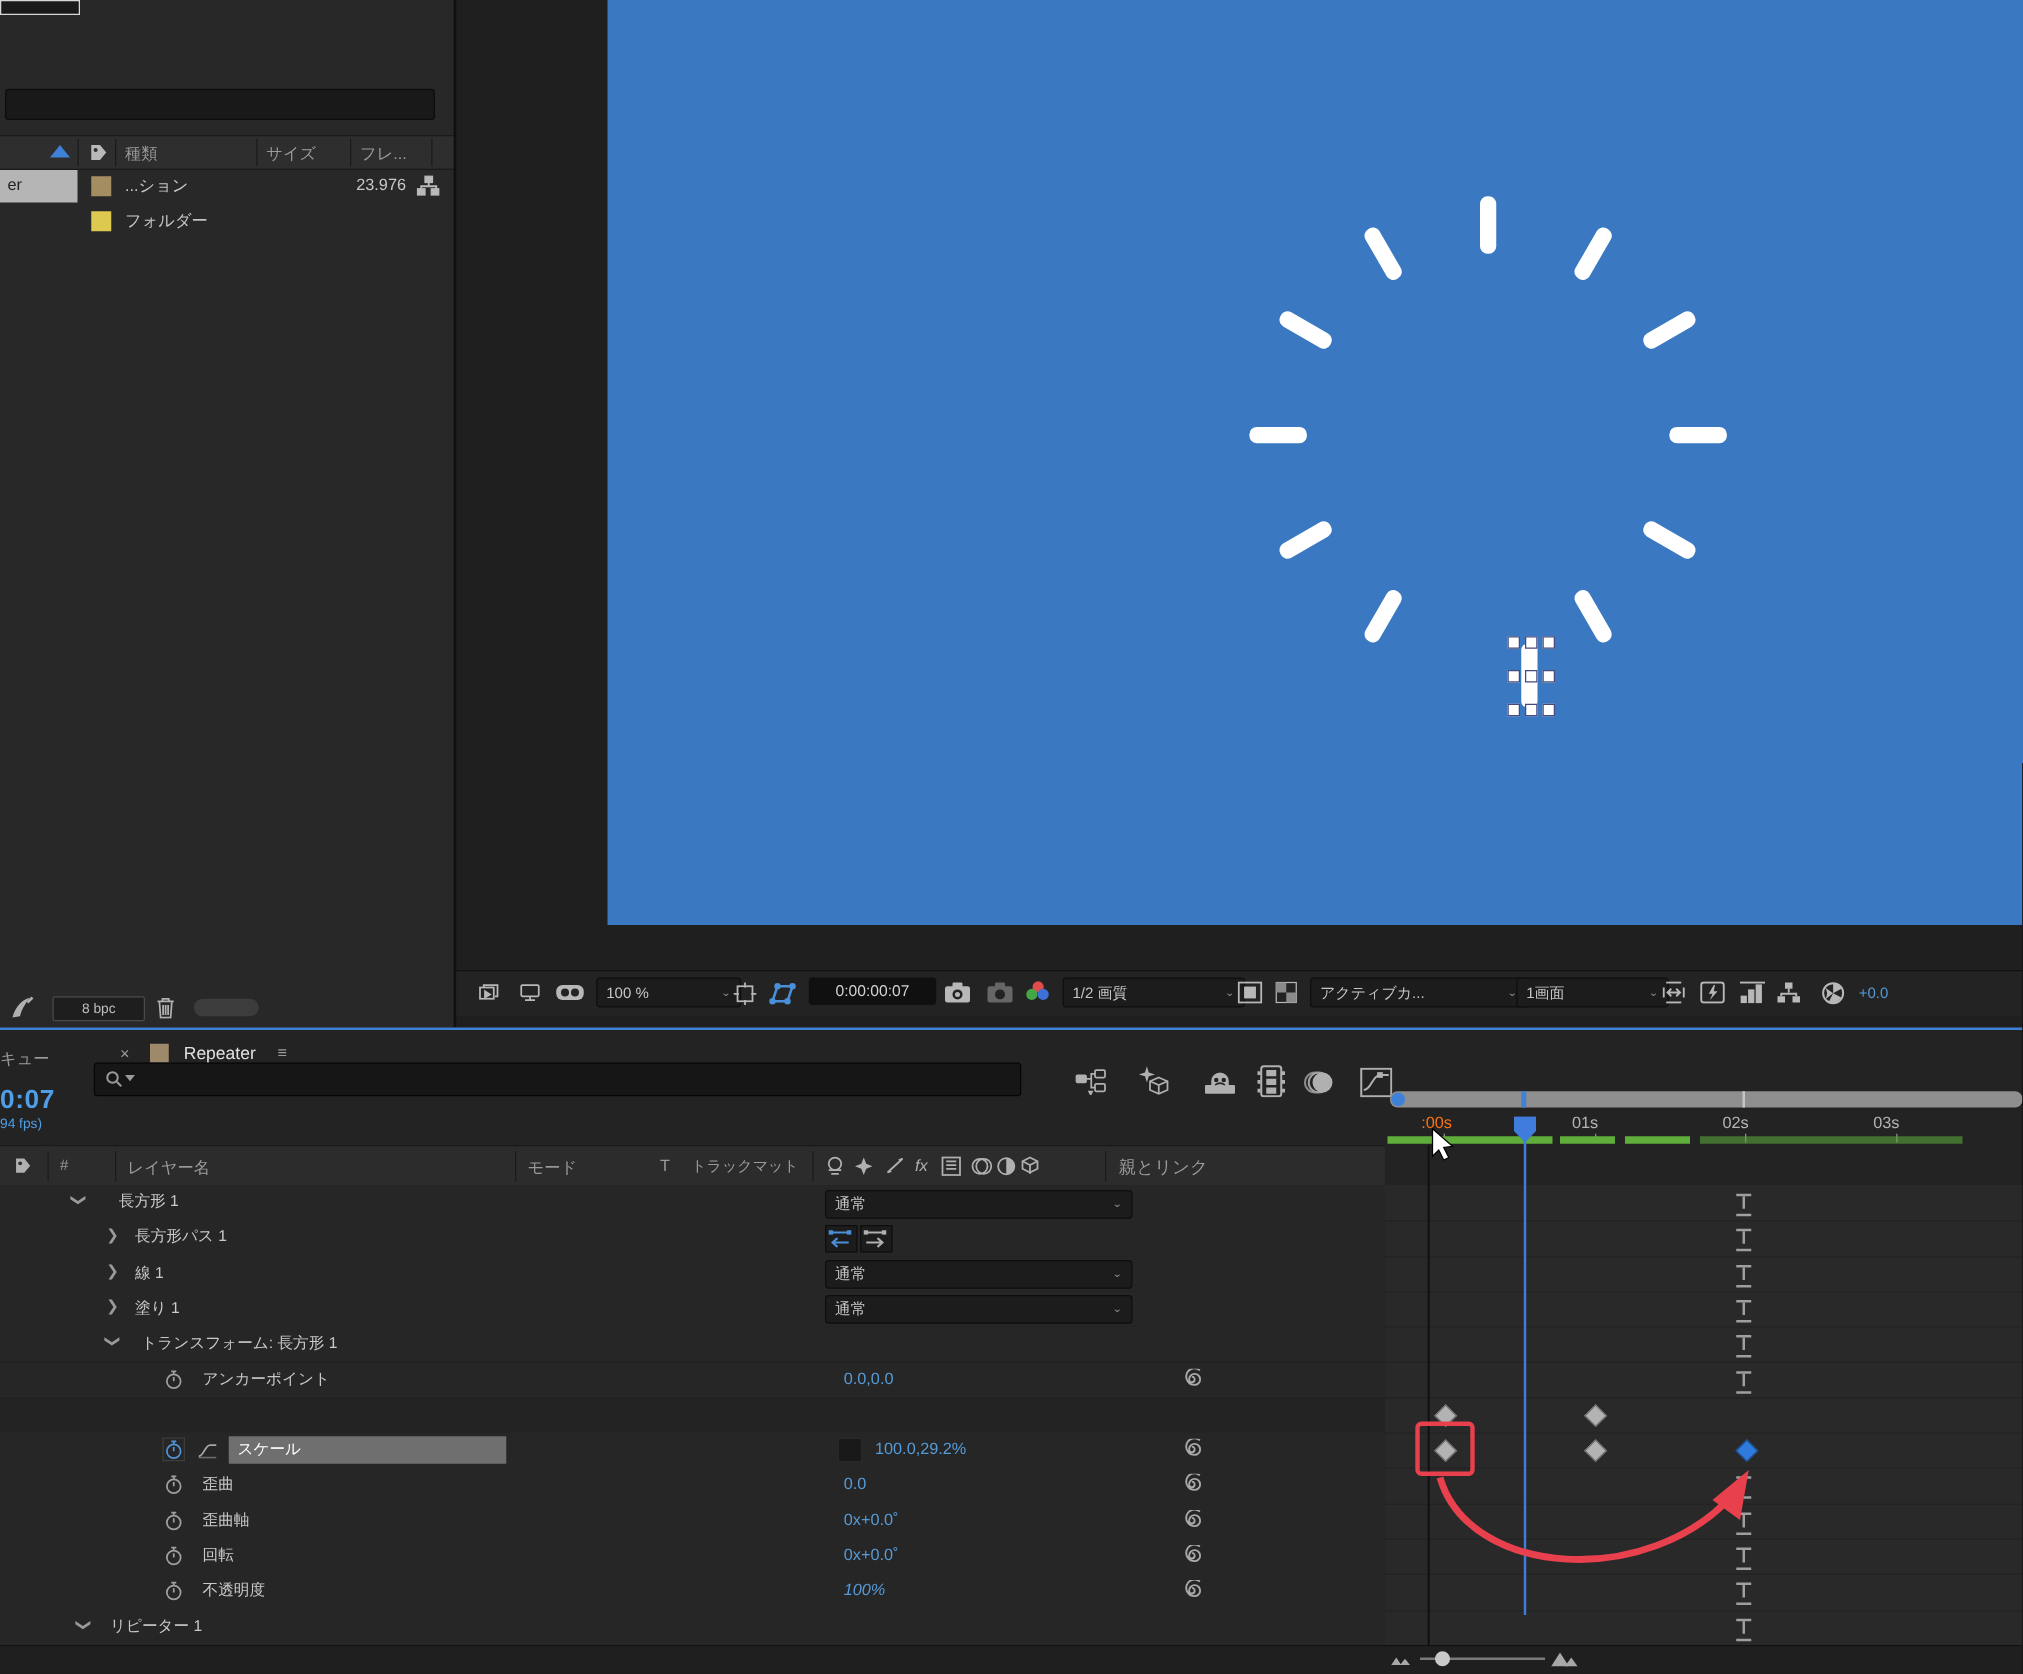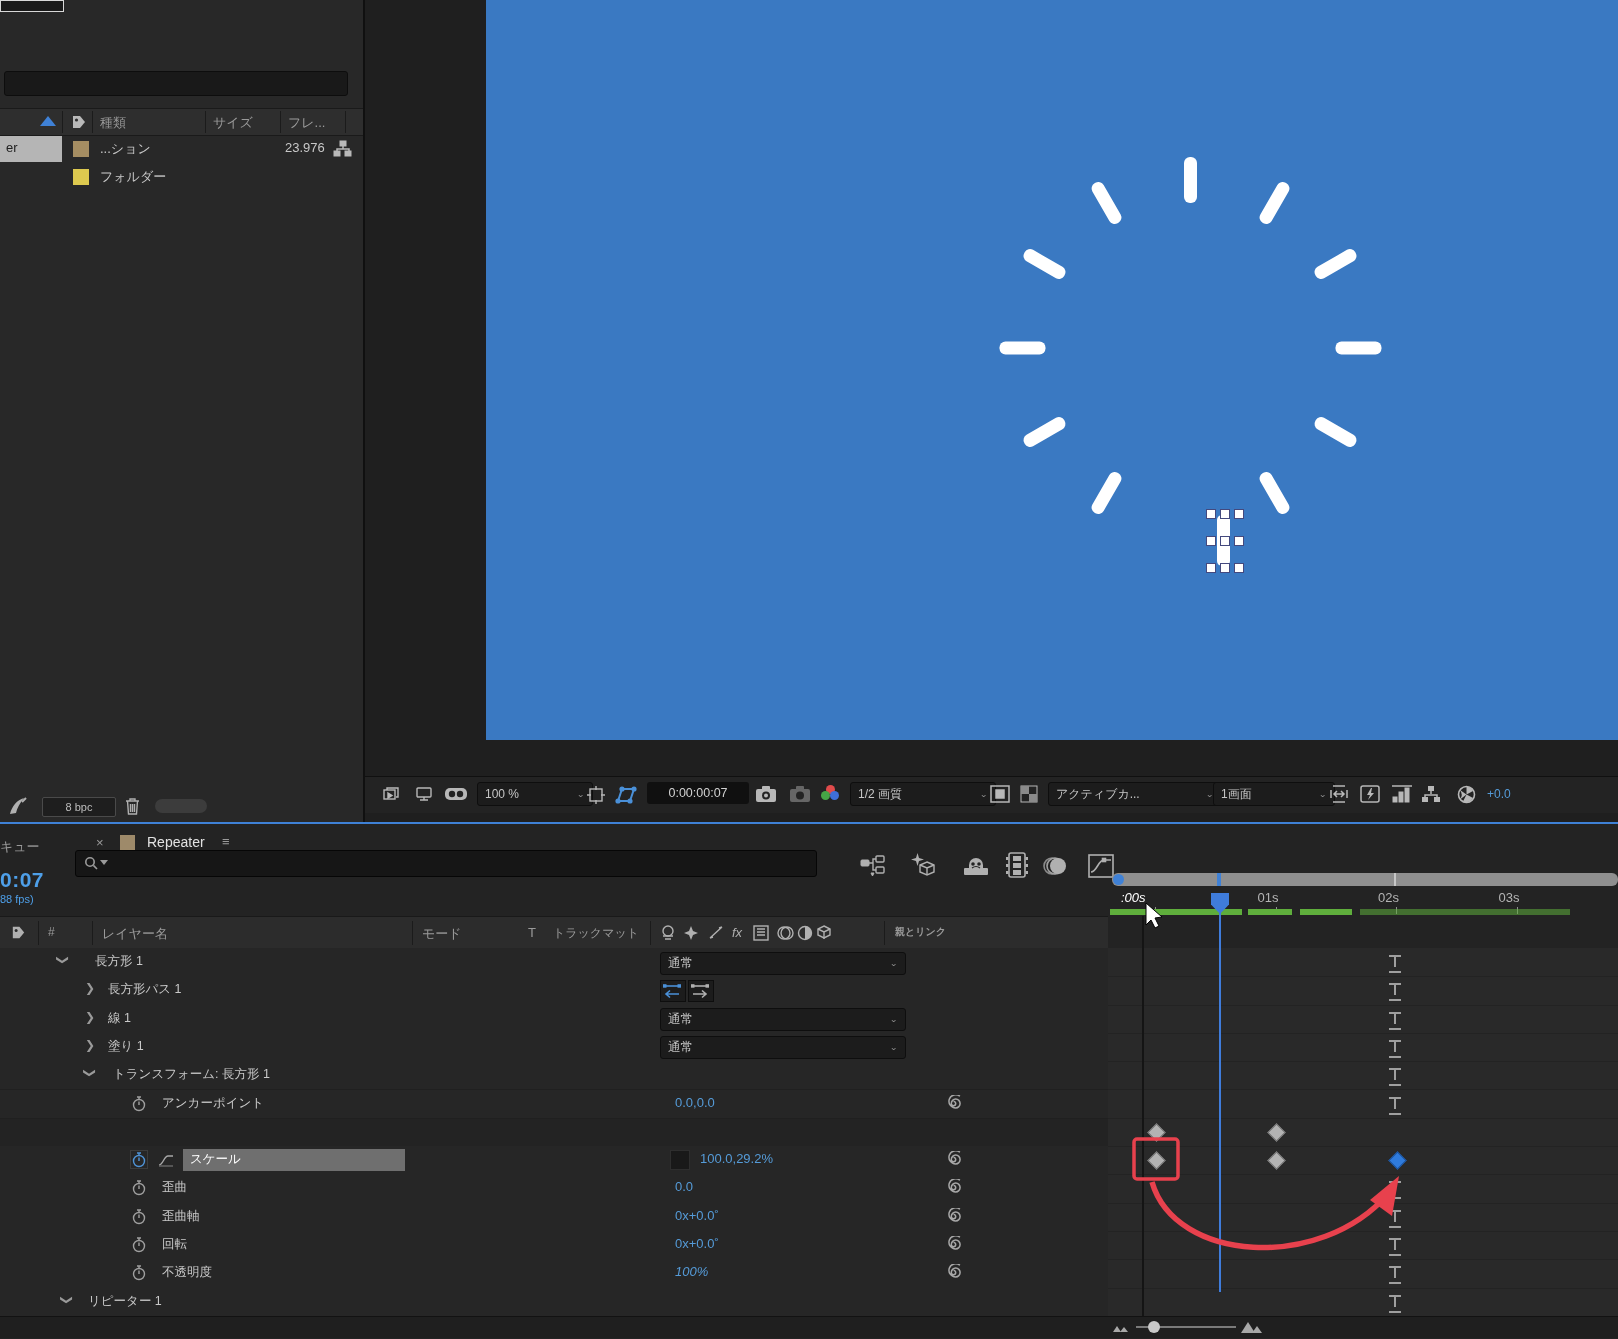--- a/index.html
+++ b/index.html
@@ -252,21 +252,21 @@
   <div class="abs txt dim" style="left:0px;top:838px;font-size:13px;">キュー</div>
   <div class="abs" style="left:90px;top:830px;width:160px;height:30px;">
     <span class="abs dim" style="left:6px;top:5px;font-size:13px;">×</span>
     <span class="abs" style="left:30px;top:5px;width:15px;height:15px;background:#9e8a6a;"></span>
     <span class="abs txt" style="left:57px;top:4px;font-size:14px;color:#e2e2e2;">Repeater</span>
     <span class="abs dim" style="left:132px;top:4px;font-size:13px;">≡</span>
     <span class="abs" style="left:6px;top:28px;width:142px;height:2px;background:#b8b8b8;"></span>
   </div>
 
   <div class="abs txt" style="left:0px;top:868px;font-size:21px;font-weight:bold;color:#4e9fe8;letter-spacing:.5px;">0:07</div>
-  <div class="abs txt" style="left:0px;top:893px;font-size:11px;color:#4e9fe8;">88 fps)</div>
+  <div class="abs txt" style="left:0px;top:893px;font-size:11px;color:#4e9fe8;">94 fps)</div>
   <div class="abs" style="left:75px;top:850px;width:740px;height:25px;background:#161616;border:1px solid #060606;border-radius:3px;">
     <span class="abs icon" style="left:8px;top:5px;">
       <svg width="15" height="15" viewBox="0 0 15 15" stroke="#9a9a9a" fill="none" stroke-width="1.6">
           <circle cx="6" cy="6" r="4.2"></circle>
           <path d="M9.4 9.4 L13 13"></path>
           <path d="M12 6 l3 0" stroke-width="0"></path>
         </svg>
     </span>
     <span class="abs" style="left:24px;top:9px;width:0;height:0;border-left:4px solid transparent;border-right:4px solid transparent;border-top:5px solid #9a9a9a;"></span>
   </div>
@@ -324,21 +324,21 @@
         <rect x="14.5" y="4.5" width="3" height="3" fill="#b0b0b0"></rect>
       </svg>
     </div>
 
   <div class="abs" style="left:1112px;top:873px;width:506px;height:13px;background:#8f8f8f;border-radius:6px;">
     <div class="abs" style="left:1px;top:1px;width:11px;height:11px;border-radius:50%;background:#3f81d6;"></div>
     <div class="abs" style="left:105px;top:0;width:4px;height:13px;background:#3f81d6;"></div>
     <div class="abs" style="left:282px;top:0;width:2px;height:13px;background:#c6c6c6;"></div>
   </div>
   <div id="ruler" class="abs" style="left:1108px;top:887px;width:510px;height:29px;">
-      <span class="abs txt" style="left: 13px; top: 3px; font-size: 13px; color: #ffffff; font-style: italic;">:00s</span>
+      <span class="abs txt" style="left: 29px; top: 3px; font-size: 13px; color: #f97316;">:00s</span>
       <span class="abs" style="left: 47px; top: 20px; width: 1px; height: 7px; background: rgb(143, 143, 143);"></span>
       <span class="abs txt" style="left: 149.5px; top: 3px; font-size: 13px; color: rgb(180, 180, 180);">01s</span>
       <span class="abs" style="left: 167.5px; top: 20px; width: 1px; height: 7px; background: rgb(143, 143, 143);"></span>
       <span class="abs txt" style="left: 270px; top: 3px; font-size: 13px; color: rgb(180, 180, 180);">02s</span>
       <span class="abs" style="left: 288px; top: 20px; width: 1px; height: 7px; background: rgb(143, 143, 143);"></span>
       <span class="abs txt" style="left: 390.5px; top: 3px; font-size: 13px; color: rgb(180, 180, 180);">03s</span>
       <span class="abs" style="left: 408.5px; top: 20px; width: 1px; height: 7px; background: rgb(143, 143, 143);"></span>
     </div>
 
   <div id="cachebar" class="abs" style="left:1108px;top:909px;width:510px;height:6px;">
@@ -370,21 +370,21 @@
         <rect x="96" y="3" width="14" height="14"></rect>
           <path d="M99 6 h8 M99 9 h8 M99 12 h8"></path>
         <circle cx="126" cy="10" r="6"></circle>
           <circle cx="129" cy="10" r="6"></circle>
         <circle cx="147" cy="10" r="6.5"></circle>
           <path d="M147 3.5 v13 A6.5 6.5 0 0 0 147 3.5" fill="#b0b0b0" stroke="none"></path>
         <path d="M166 3 l6 3 v6 l-6 3 -6 -3 v-6 Z"></path>
           <path d="M160 6 l6 3 6 -3 M166 9 v7"></path>
       </svg>
     </span>
-    <span class="abs txt dim" style="left:895px;top:8px;font-size:10px;font-weight:bold;">親とリンク</span>
+    <span class="abs txt dim" style="left:895px;top:8px;font-size:14px;">親とリンク</span>
     <div class="vline" style="left:38px;top:4px;height:24px;"></div>
     <div class="vline" style="left:92px;top:4px;height:24px;"></div>
     <div class="vline" style="left:412px;top:4px;height:24px;"></div>
     <div class="vline" style="left:650px;top:4px;height:24px;"></div>
     <div class="vline" style="left:884px;top:4px;height:24px;"></div>
   </div>
 
   <div id="rows-left" class="abs" style="left:0;top:948px;width:1108px;height:368px;overflow:hidden;">
       <div class="abs" style="left: 0px; top: 0px; width: 1108px; height: 28.3px; background: rgb(38, 38, 38); border-bottom: 1px solid rgb(32, 32, 32);">
         <span class="abs dim" style="left:58px;top:5px;font-size:12px;transform:rotate(90deg);display:inline-block;">❯</span>

